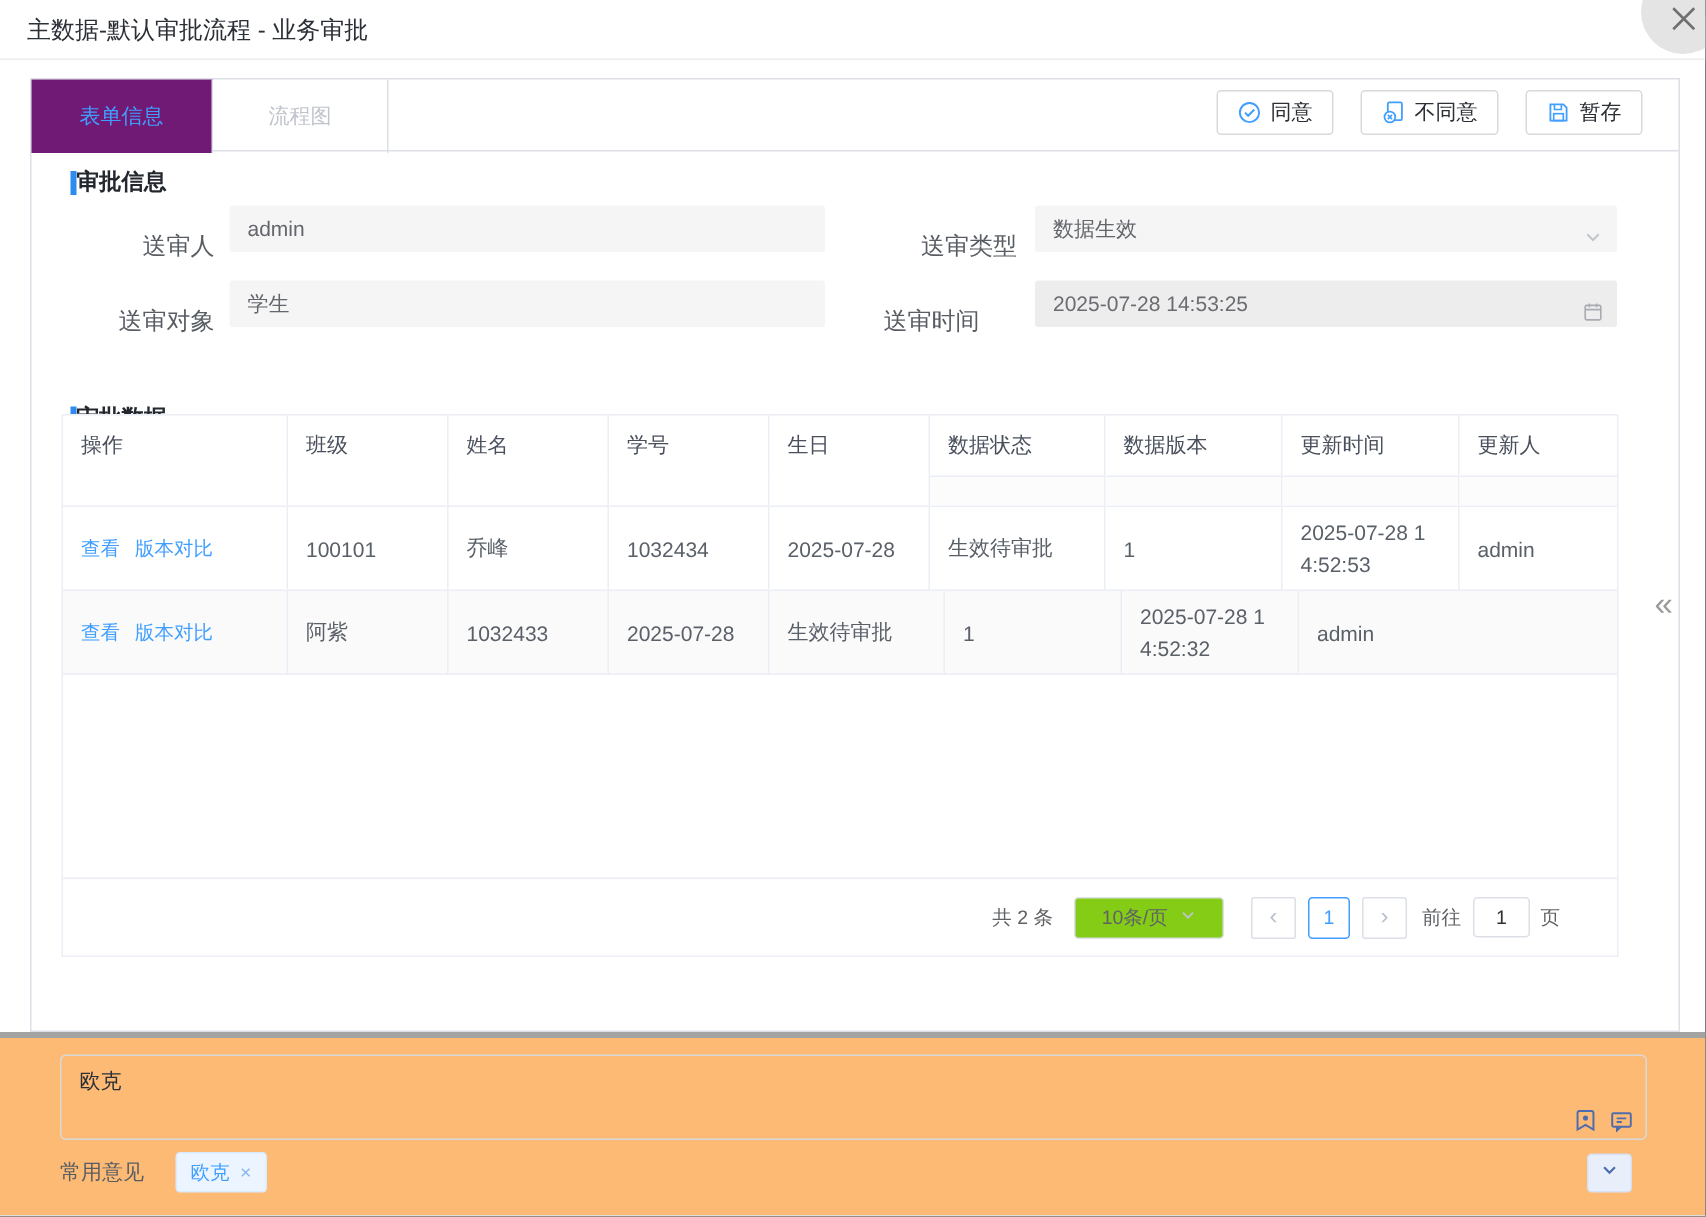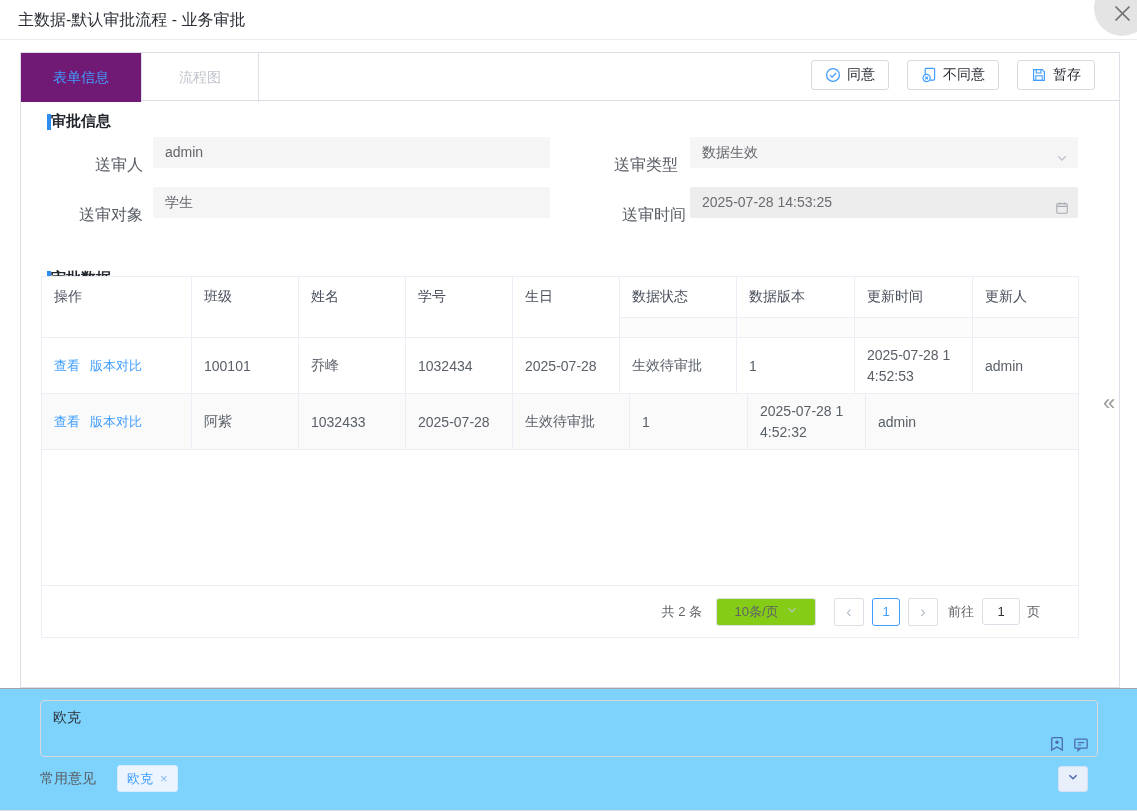--- a/index.html
+++ b/index.html
@@ -32,21 +32,21 @@
   .sec2{left:26px;top:196px;margin-top:20px;}
   
   .lbl{position:absolute;height:31px;line-height:31px;text-align:right;font-size:16px;color:#585d64;margin-top:12px;}
   .ipt{position:absolute;height:31px;line-height:31px;padding:0 12px;font-size:14px;color:#63666b;
     background:#f5f5f6;border-radius:2px;}
   .ipt .suffix{position:absolute;right:9px;top:8px;}
   .ipt-date{background:#ededee;color:#6a6c70;}
   .lbl-a{left:0;width:122px;top:84px;}   .ipt-a{left:132px;top:84px;width:397px;}
   .lbl-b{left:540px;width:117px;top:84px;} .ipt-b{left:669px;top:84px;width:388px;}
   .lbl-c{left:0;width:122px;top:134px;}  .ipt-c{left:132px;top:134px;width:397px;}
-  .lbl-d{left:548px;width:117px;top:134px;} .ipt-d{left:669px;top:134px;width:388px;}
+  .lbl-d{left:515px;width:117px;top:134px;} .ipt-d{left:669px;top:134px;width:388px;}
   
   .table{position:absolute;left:20px;top:223px;width:1038px;height:362px;border:1px solid #ebeef5;
     display:flex;flex-direction:column;background:#fff;}
   .hrow,.hsub,.trow{display:flex;}
   .hrow{height:40px;}
   .hsub{height:20px;border-top:none;}
   .hc{display:flex;align-items:center;padding:0 12px;font-size:14px;color:#49505c;border-right:1px solid #ebeef5;}
   .sc{border-right:1px solid #ebeef5;}
   .sc.boxed{border-top:1px solid #ebeef5;background:#fcfcfd;}
   .thead{border-bottom:1px solid #ebeef5;}
@@ -67,21 +67,21 @@
   .pbtn{width:30px;height:28px;border:1px solid #dcdfe6;border-radius:2px;background:#fff;display:flex;
     align-items:center;justify-content:center;color:#b9c0cc;font-size:16px;margin-right:8px;cursor:pointer;line-height:1;}
   .pcur{width:28px;height:28px;border:1px solid #409eff;border-radius:3px;color:#409eff;display:flex;
     align-items:center;justify-content:center;font-size:13px;margin-right:8px;cursor:pointer;background:#fff;}
   .goto-label{margin:0 8px 0 2px;}
   .goto-input{width:38px;height:27px;border:1px solid #dcdfe6;border-radius:3px;text-align:center;
     font-size:13px;color:#303133;margin-right:7px;font-family:inherit;}
   
   .collapse{position:absolute;left:1103px;top:392px;font-size:22px;color:#9b9b9b;cursor:pointer;z-index:3;line-height:1;}
   
-  .bottom-panel{position:absolute;top:688px;left:0;right:0;height:123px;border-top:1px solid #a3a3a3;background:#7dd3fc;}
+  .bottom-panel{position:absolute;top:688px;left:0;right:0;height:123px;border-top:4px solid #a3a3a3;background:#fdba74;}
   .comment-wrap{position:absolute;left:40px;top:11px;width:1058px;height:57px;border:1px solid #d9d9d9;border-radius:4px;}
   .comment-wrap textarea{width:100%;height:100%;border:none;resize:none;outline:none;padding:8px 12px;
     font-size:14px;color:#2b2f36;font-family:inherit;background:transparent;}
   .comment-icons{position:absolute;right:8px;bottom:4px;display:flex;gap:8px;align-items:center;}
   .comment-icons span{display:flex;cursor:pointer;}
   .common-label{position:absolute;left:40px;top:81px;font-size:14px;color:#585d64;}
   .tag{position:absolute;left:117px;top:76px;height:27px;padding:0 9px;background:#ecf5ff;border:1px solid #d9ecff;
     border-radius:3px;display:flex;align-items:center;gap:7px;font-size:13px;color:#409eff;cursor:pointer;}
   .tag .x{color:#85b8ef;font-size:13px;cursor:pointer;}
   .dd-btn{position:absolute;left:1058px;top:77px;width:30px;height:26px;background:#e9effa;border:1px solid #d5e0f3;

